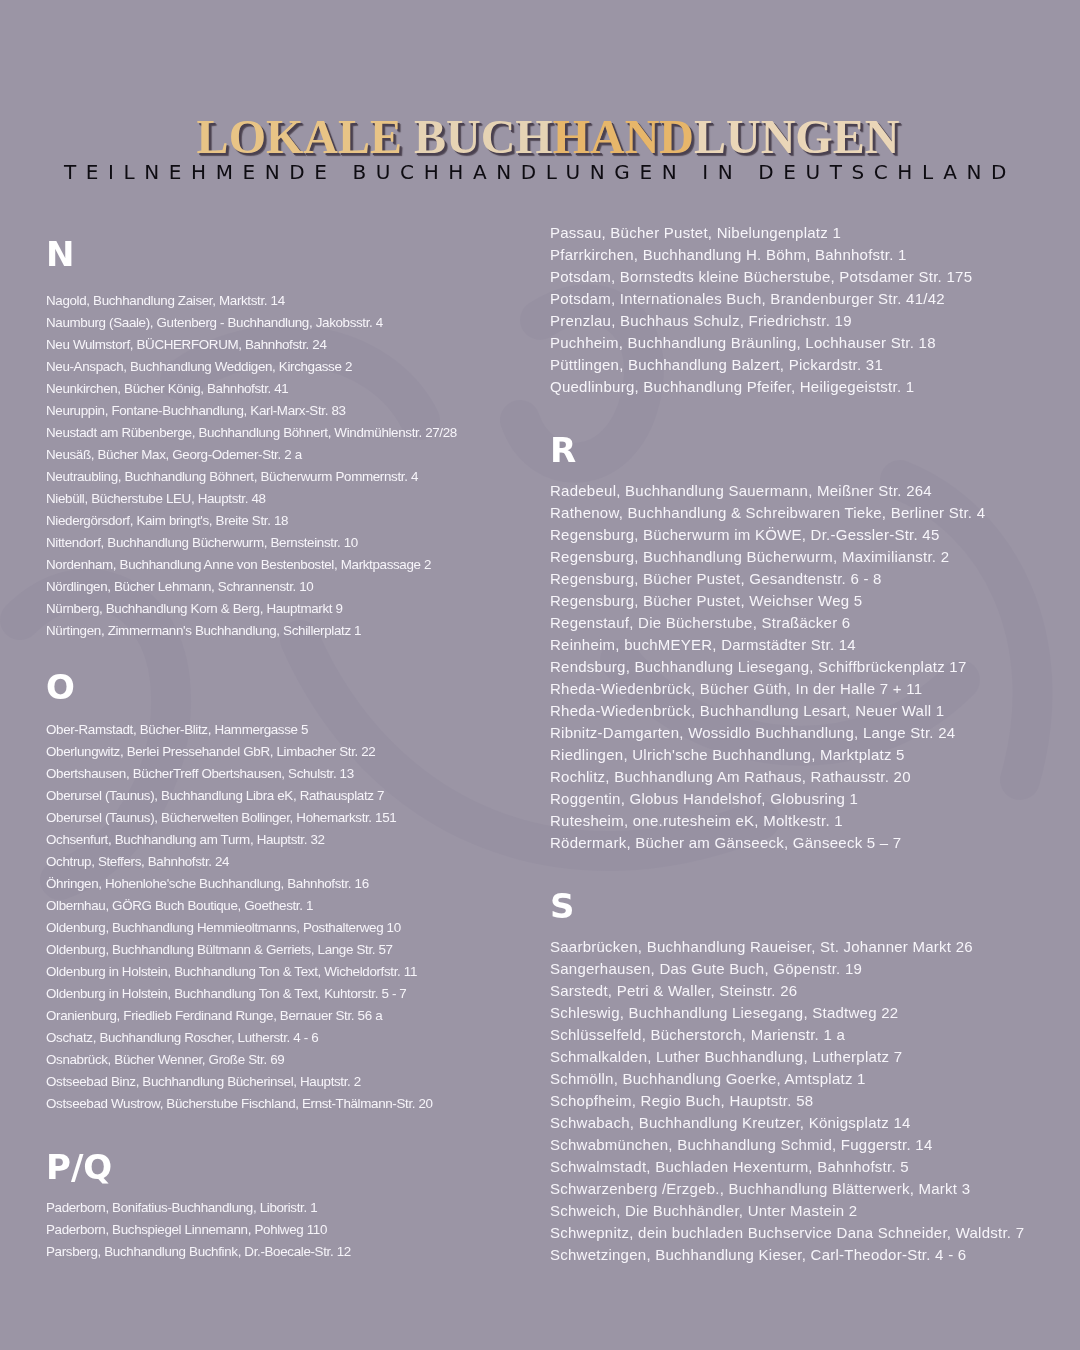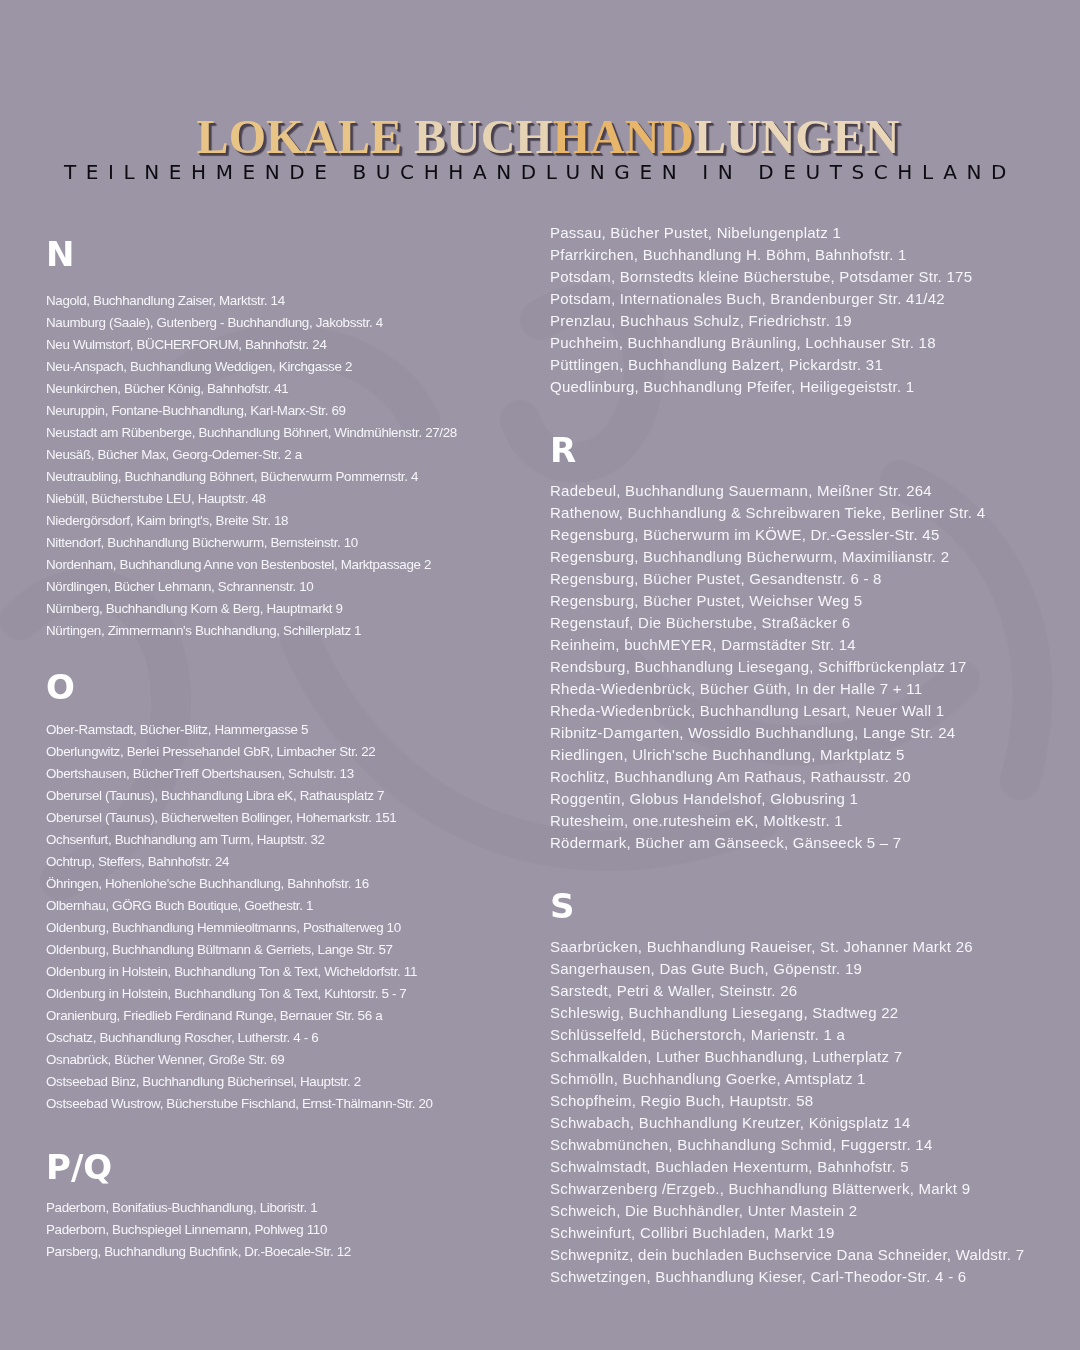--- a/index.html
+++ b/index.html
@@ -70,21 +70,21 @@
 <div class="col col-left">
 
   <section class="sec" style="top:4px;">
     <div class="letter">N</div>
     <ul class="entries" style="margin-top:16px;">
       <li>Nagold, Buchhandlung Zaiser, Marktstr. 14</li>
       <li>Naumburg (Saale), Gutenberg - Buchhandlung, Jakobsstr. 4</li>
       <li>Neu Wulmstorf, BÜCHERFORUM, Bahnhofstr. 24</li>
       <li>Neu-Anspach, Buchhandlung Weddigen, Kirchgasse 2</li>
       <li>Neunkirchen, Bücher König, Bahnhofstr. 41</li>
-      <li>Neuruppin, Fontane-Buchhandlung, Karl-Marx-Str. 69</li>
+      <li>Neuruppin, Fontane-Buchhandlung, Karl-Marx-Str. 83</li>
       <li>Neustadt am Rübenberge, Buchhandlung Böhnert, Windmühlenstr. 27/28</li>
       <li>Neusäß, Bücher Max, Georg-Odemer-Str. 2 a</li>
       <li>Neutraubling, Buchhandlung Böhnert, Bücherwurm  Pommernstr. 4</li>
       <li>Niebüll, Bücherstube LEU, Hauptstr. 48</li>
       <li>Niedergörsdorf, Kaim bringt's, Breite Str. 18</li>
       <li>Nittendorf, Buchhandlung Bücherwurm, Bernsteinstr. 10</li>
       <li>Nordenham, Buchhandlung Anne von Bestenbostel, Marktpassage 2</li>
       <li>Nördlingen, Bücher Lehmann, Schrannenstr. 10</li>
       <li>Nürnberg, Buchhandlung Korn &amp; Berg, Hauptmarkt 9</li>
       <li>Nürtingen, Zimmermann's Buchhandlung, Schillerplatz 1</li>
@@ -170,20 +170,19 @@
       <li>Sangerhausen, Das Gute Buch, Göpenstr. 19</li>
       <li>Sarstedt, Petri &amp; Waller, Steinstr. 26</li>
       <li>Schleswig, Buchhandlung Liesegang, Stadtweg 22</li>
       <li>Schlüsselfeld, Bücherstorch, Marienstr. 1 a</li>
       <li>Schmalkalden, Luther Buchhandlung, Lutherplatz 7</li>
       <li>Schmölln, Buchhandlung Goerke, Amtsplatz 1</li>
       <li>Schopfheim, Regio Buch, Hauptstr. 58</li>
       <li>Schwabach, Buchhandlung Kreutzer, Königsplatz 14</li>
       <li>Schwabmünchen, Buchhandlung Schmid, Fuggerstr. 14</li>
       <li>Schwalmstadt, Buchladen Hexenturm, Bahnhofstr. 5</li>
-      <li>Schwarzenberg /Erzgeb., Buchhandlung Blätterwerk, Markt 9</li>
+      <li>Schwarzenberg /Erzgeb., Buchhandlung Blätterwerk, Markt 3</li>
       <li>Schweich, Die Buchhändler, Unter Mastein 2</li>
-      <li>Schweinfurt, Collibri Buchladen, Markt 19</li>
       <li>Schwepnitz, dein buchladen Buchservice Dana Schneider, Waldstr. 7</li>
       <li>Schwetzingen, Buchhandlung Kieser, Carl-Theodor-Str. 4 - 6</li>
     </ul>
   </section>
 </div>
 
 </body></html>

